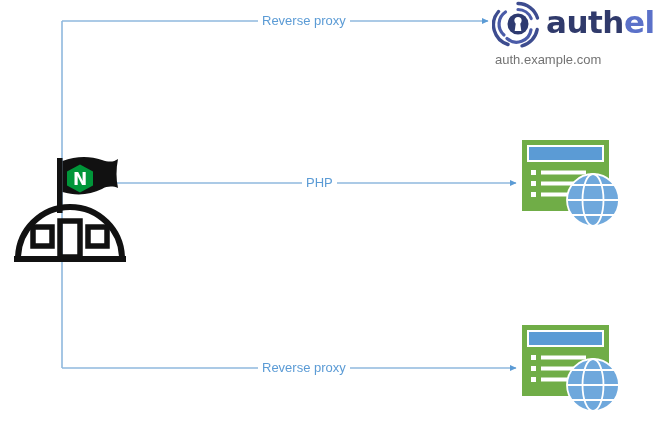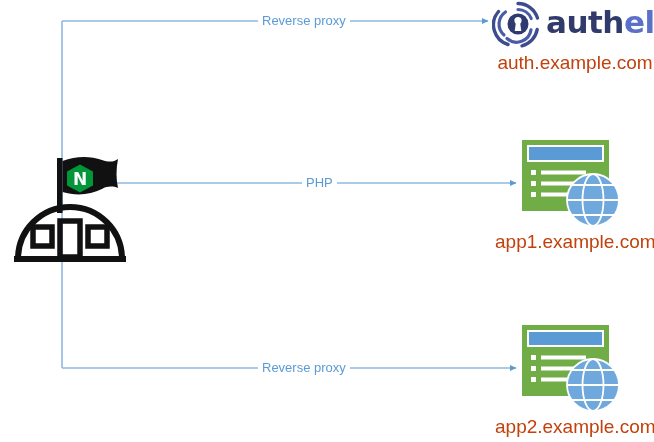--- a/index.html
+++ b/index.html
@@ -30,25 +30,24 @@
     color: #5B9BD5;
     font-size: 13px;
     font-family: "Liberation Sans", sans-serif;
     background: #ffffff;
     padding: 0 4px;
     white-space: nowrap;
     line-height: 15px;
   }
   .node-caption {
     position: absolute;
-    color: #c2410c;
-    font-size: 19px;
+    color: #737373;
+    font-size: 13px;
     font-family: "Liberation Sans", sans-serif;
     white-space: nowrap;
-    text-align: center;
   }
   .authelia-wordmark {
     position: absolute;
     font-size: 31px;
     font-weight: bold;
     letter-spacing: -0.5px;
     font-family: "DejaVu Sans", sans-serif;
     white-space: nowrap;
     line-height: 34px;
   }
@@ -151,36 +150,34 @@
 
       <circle cx="72" cy="61" r="26" fill="#6FA8DC"></circle>
       <ellipse cx="72" cy="61" rx="26" ry="26" fill="none" stroke="#ffffff" stroke-width="1.8"></ellipse>
       <ellipse cx="72" cy="61" rx="10.5" ry="26" fill="none" stroke="#ffffff" stroke-width="1.8"></ellipse>
       <line x1="46" y1="61" x2="98" y2="61" stroke="#ffffff" stroke-width="1.8"></line>
       <line x1="51" y1="46" x2="93" y2="46" stroke="#ffffff" stroke-width="1.8"></line>
       <line x1="51" y1="76" x2="93" y2="76" stroke="#ffffff" stroke-width="1.8"></line>
     </svg>
   </div>
 
-  <div class="node-caption" style="left:495px; top:231px; width:160px;">app1.example.com</div>
 
   <div class="app-node" style="left:521px; top:324px; width:105px; height:90px;">
     <svg width="105" height="90" viewBox="0 0 105 90">
       <rect x="1" y="1" width="87" height="71" fill="#70AD47"></rect>
       <rect x="7" y="7" width="75" height="15" fill="#5B9BD5" stroke="#ffffff" stroke-width="2"></rect>
       <rect x="10" y="31" width="5" height="5" fill="#ffffff"></rect>
       <rect x="20" y="31.5" width="45" height="4" fill="#ffffff"></rect>
       <rect x="10" y="42" width="5" height="5" fill="#ffffff"></rect>
       <rect x="20" y="42.5" width="45" height="4" fill="#ffffff"></rect>
       <rect x="10" y="53" width="5" height="5" fill="#ffffff"></rect>
       <rect x="20" y="53.5" width="45" height="4" fill="#ffffff"></rect>
       <circle cx="72" cy="61" r="26" fill="#6FA8DC"></circle>
       <ellipse cx="72" cy="61" rx="26" ry="26" fill="none" stroke="#ffffff" stroke-width="1.8"></ellipse>
       <ellipse cx="72" cy="61" rx="10.5" ry="26" fill="none" stroke="#ffffff" stroke-width="1.8"></ellipse>
       <line x1="46" y1="61" x2="98" y2="61" stroke="#ffffff" stroke-width="1.8"></line>
       <line x1="51" y1="46" x2="93" y2="46" stroke="#ffffff" stroke-width="1.8"></line>
       <line x1="51" y1="76" x2="93" y2="76" stroke="#ffffff" stroke-width="1.8"></line>
     </svg>
   </div>
 
-  <div class="node-caption" style="left:495px; top:416px; width:160px;">app2.example.com</div>
 
 </div>
 
 </body></html>

